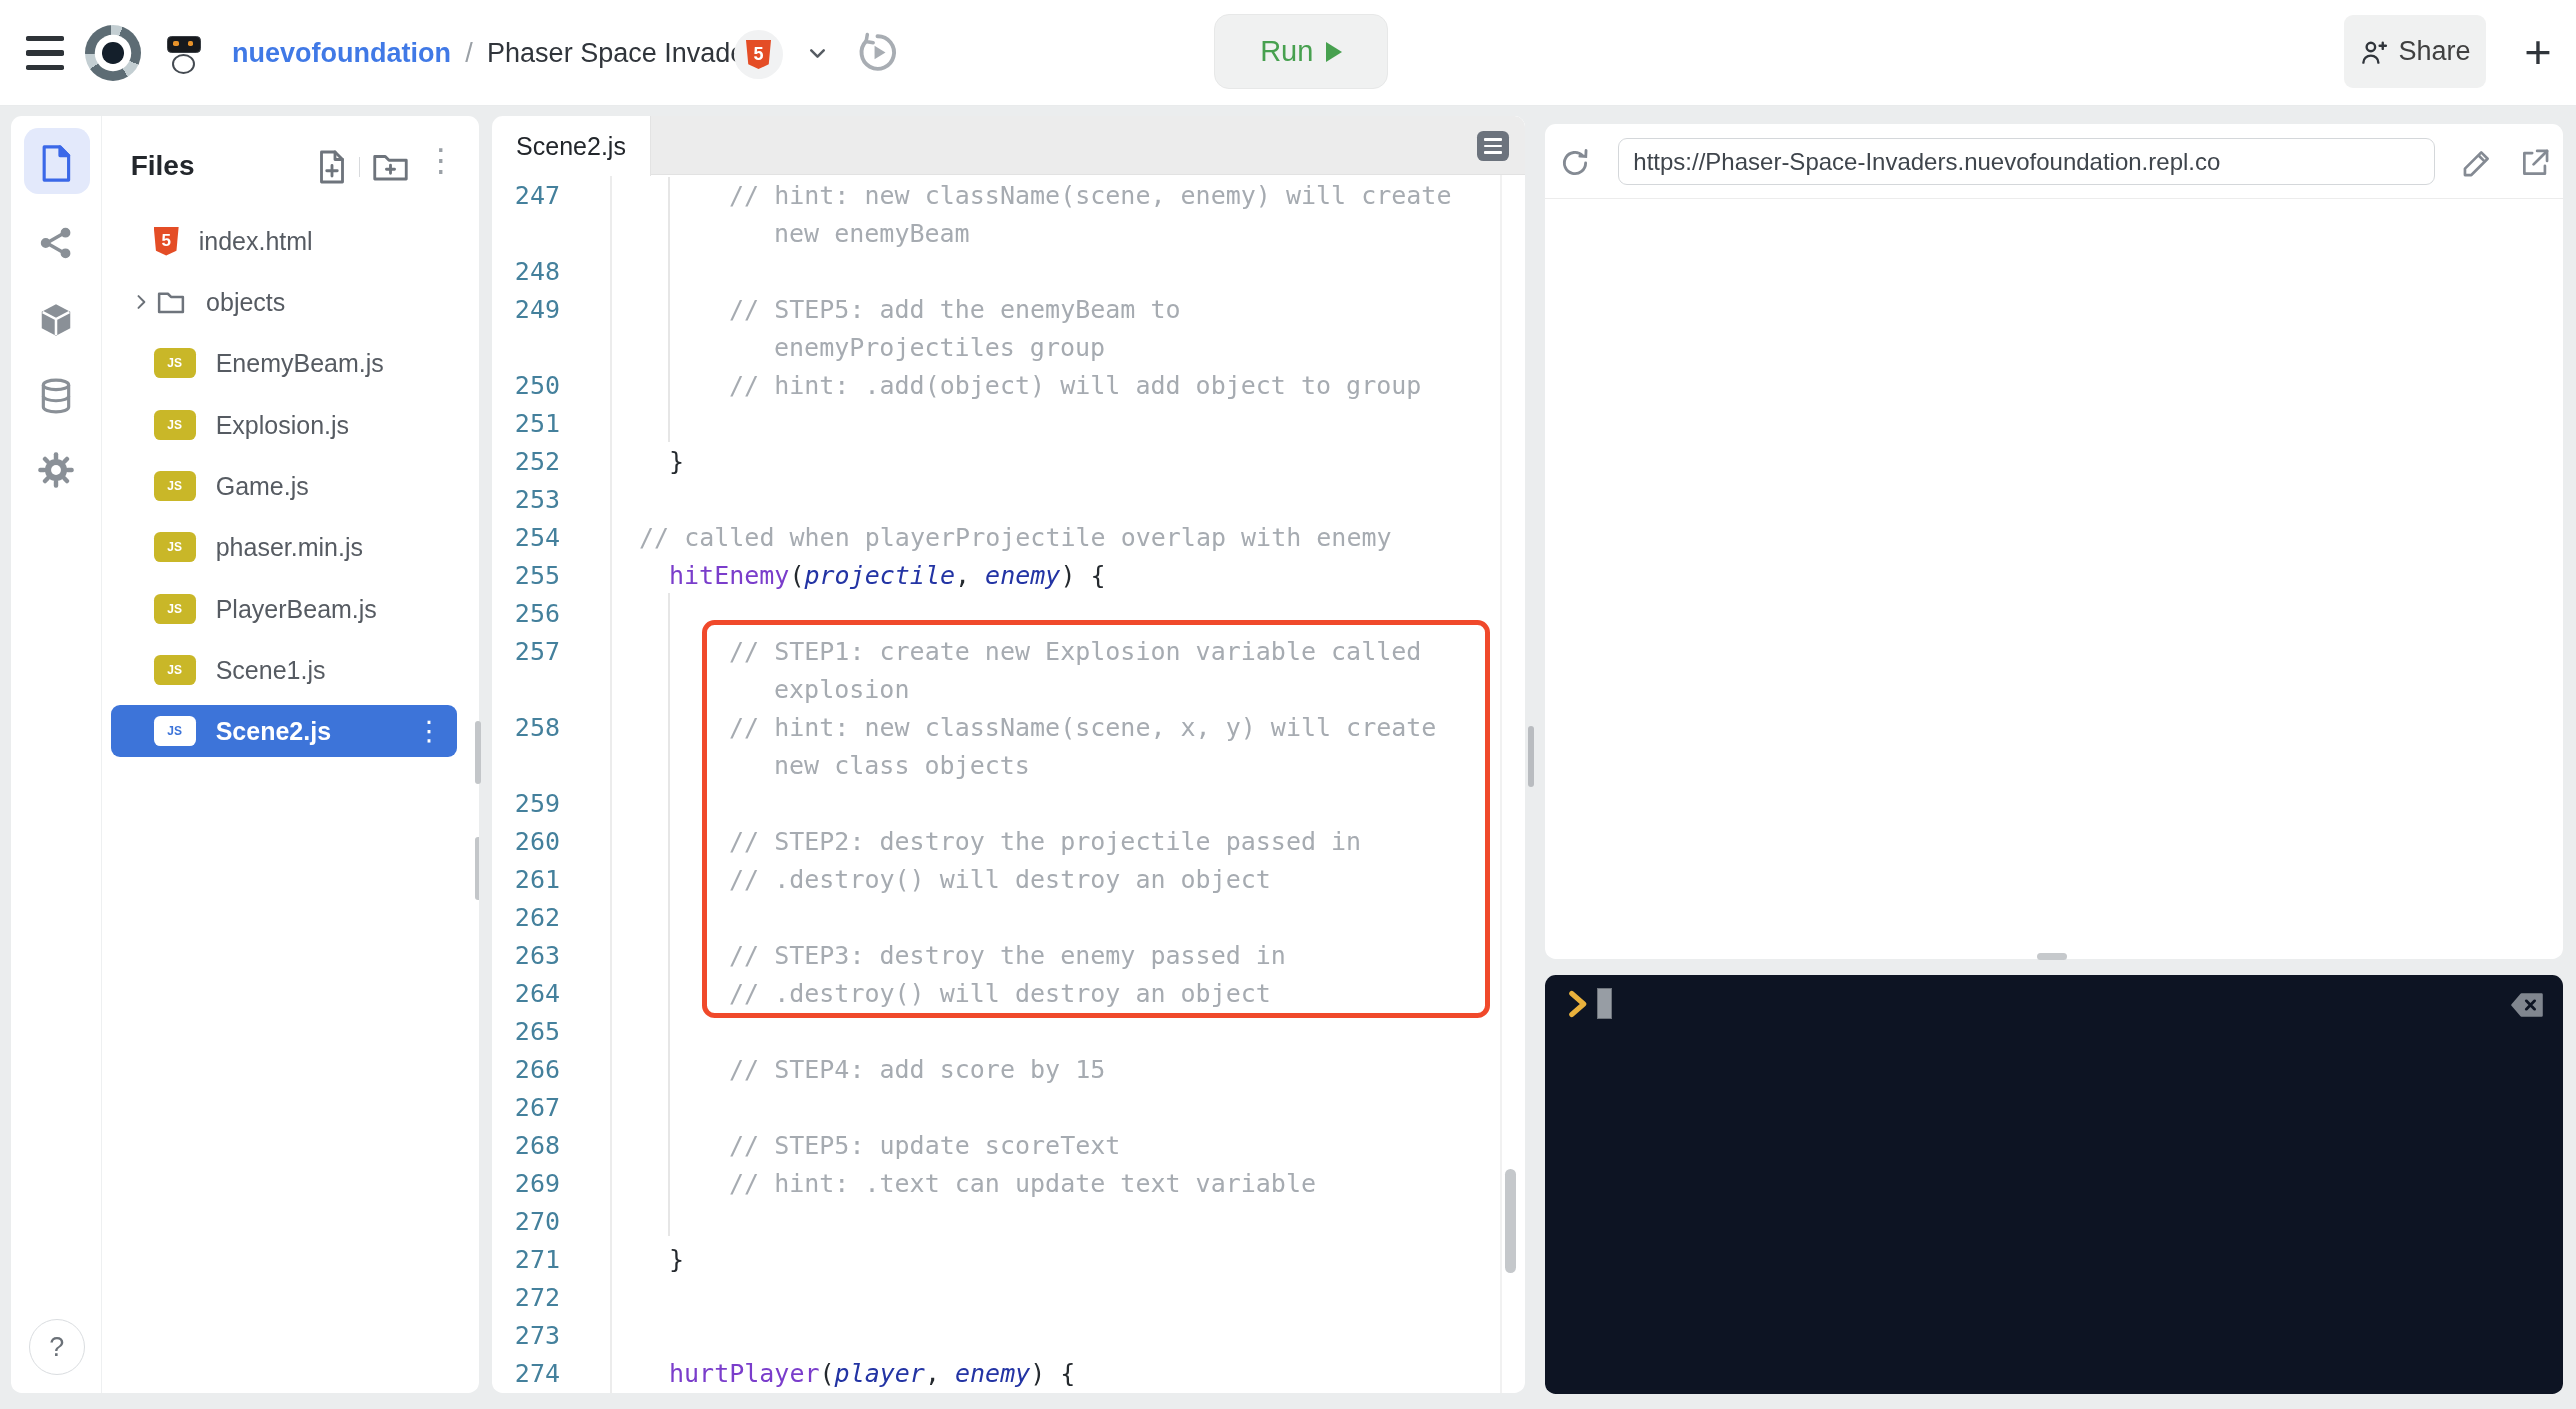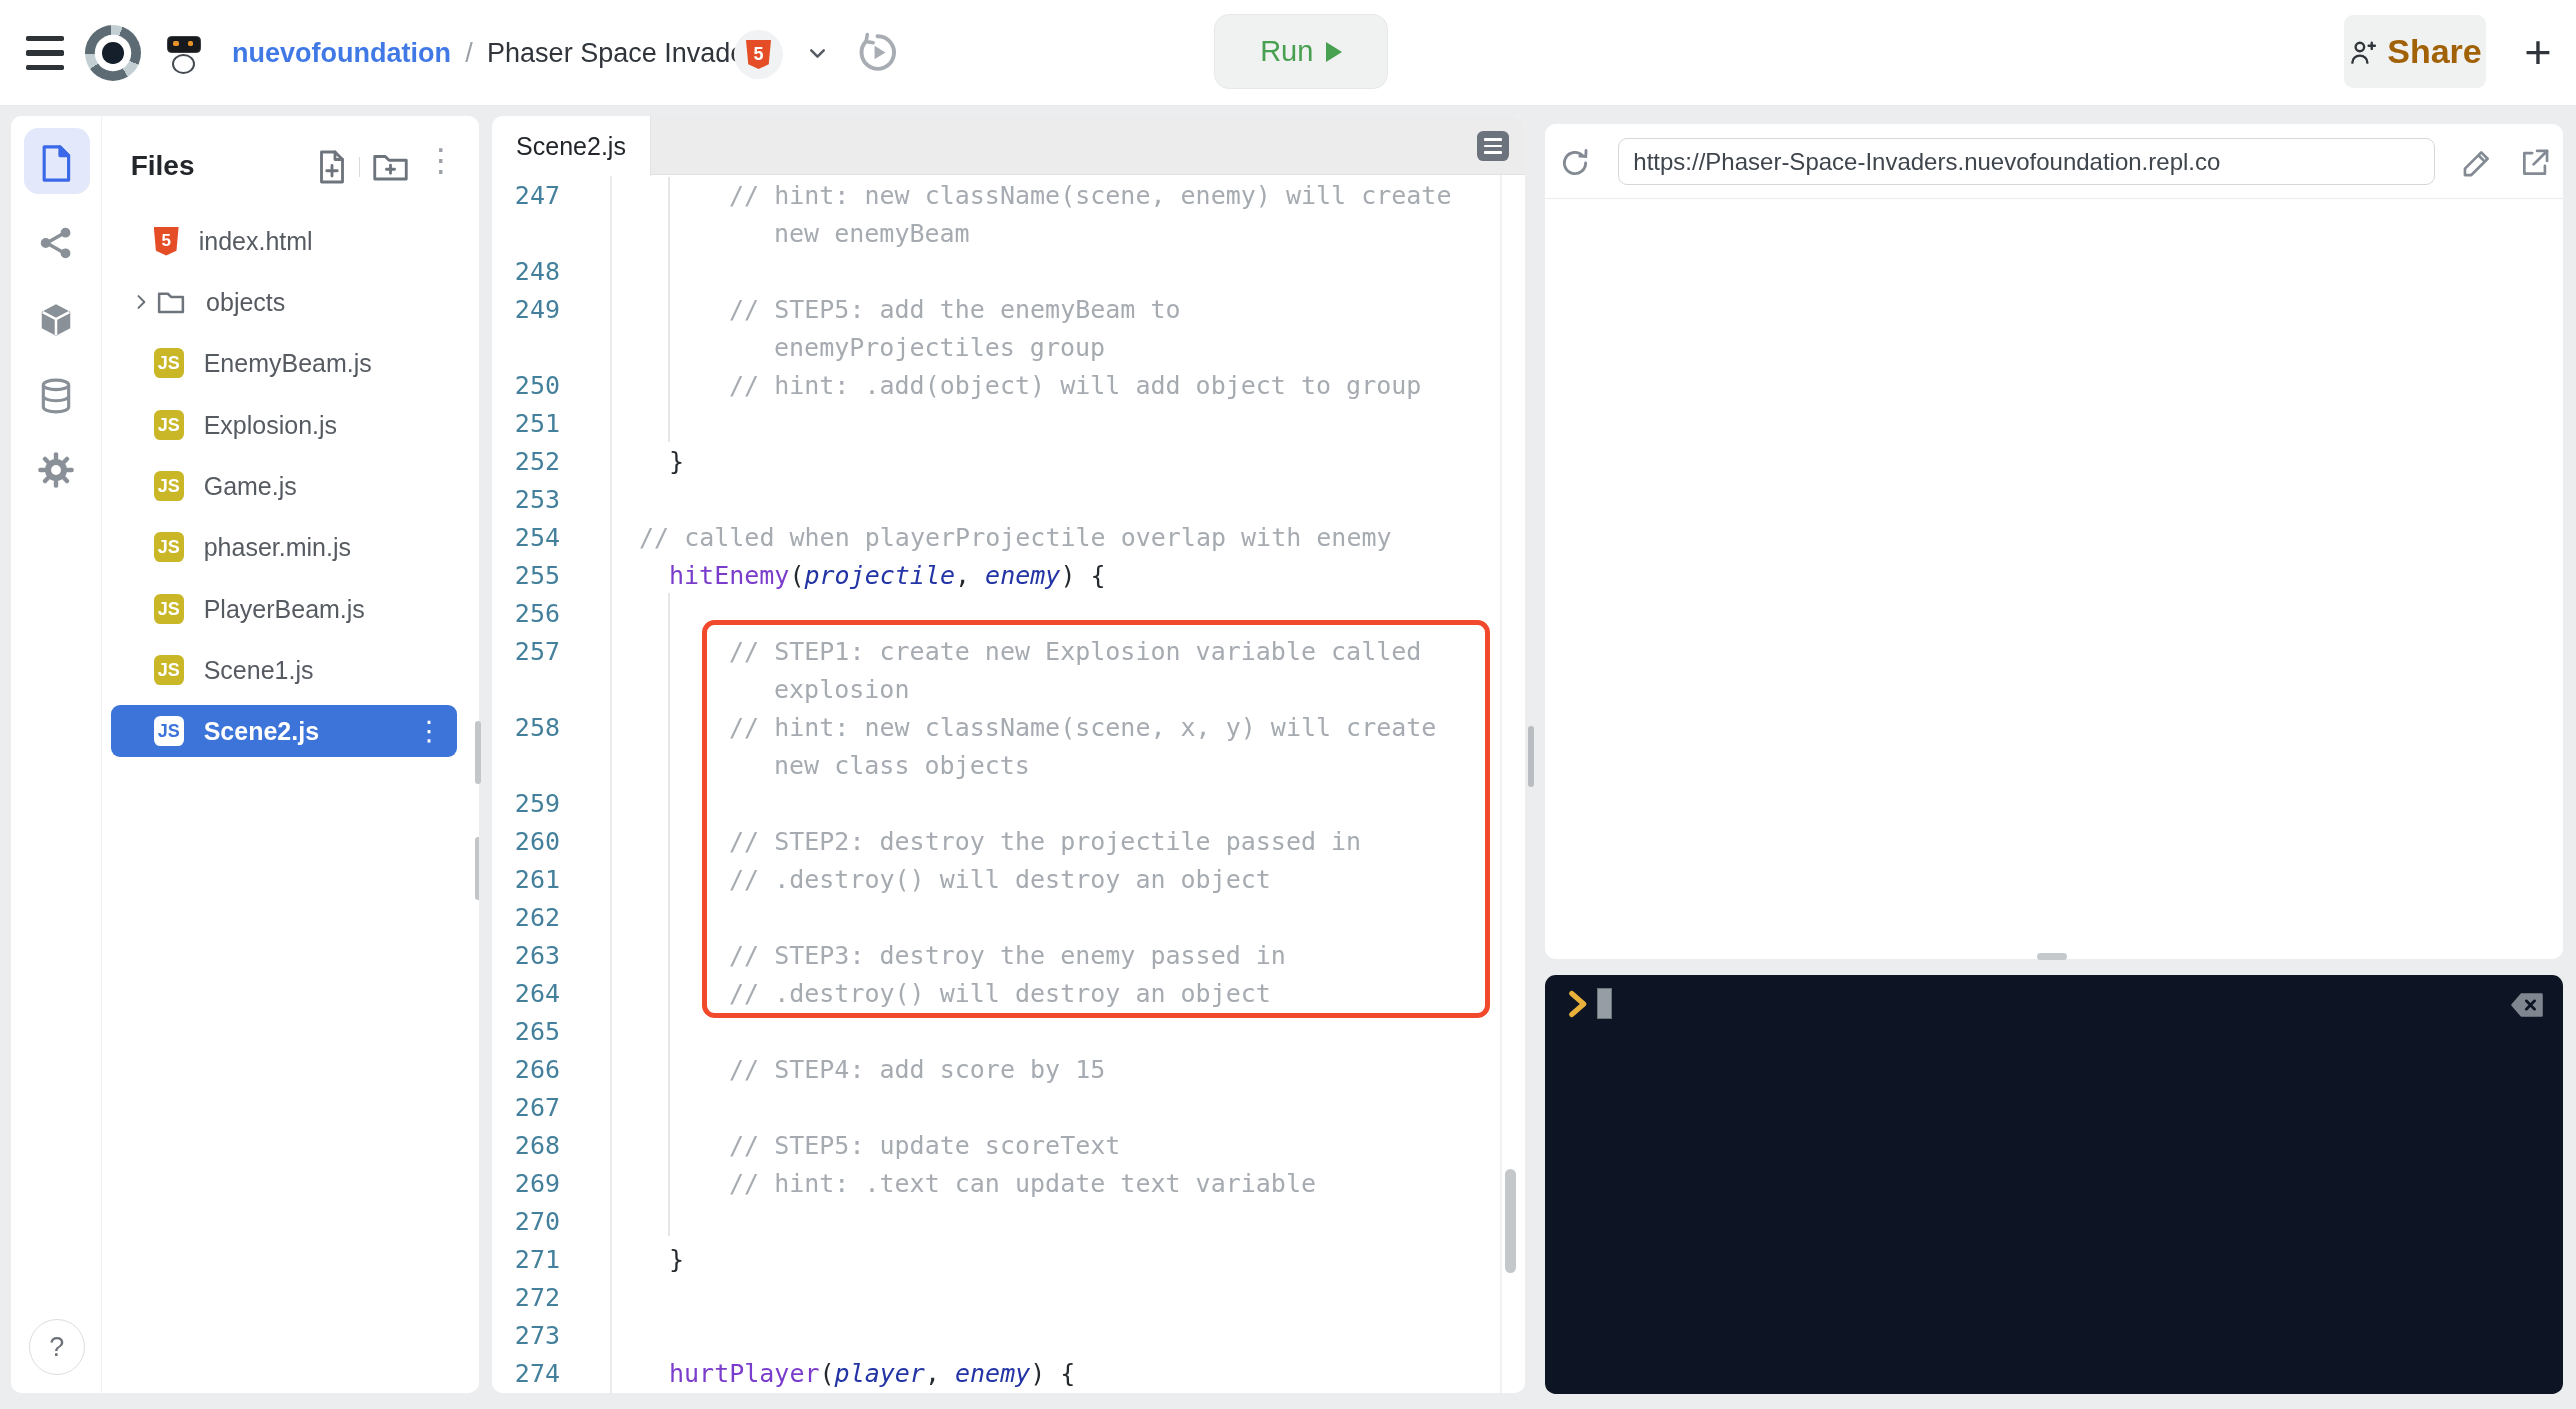--- a/index.html
+++ b/index.html
@@ -27,42 +27,42 @@
   #breadcrumb .sep{color:#9aa0a6;padding:0 14.3px;font-weight:400;}
   #breadcrumb .proj{color:#30353b;font-weight:500;}
   #html-badge{left:734px;top:30px;width:49px;height:49px;border-radius:50%;background:#f1f2f3;display:flex;align-items:center;justify-content:center;}
   .shield{width:25px;height:29px;background:#e44d26;clip-path:polygon(0 0,100% 0,91% 84%,50% 100%,9% 84%);display:flex;align-items:center;justify-content:center;color:#fff;font-size:18px;font-weight:bold;}
   #bc-chevron{left:803px;top:41px;}
   #history-btn{left:854px;top:29px;cursor:pointer;}
   #run-btn{left:1214px;top:14.3px;width:174px;height:75px;background:#f0f1f1;border:0.9px solid #e7e8e8;border-radius:15px;display:flex;align-items:center;justify-content:center;gap:12.5px;cursor:pointer;box-sizing:border-box;}
   #run-btn .lbl{font-size:29px;font-weight:500;color:#47a04f;}
   #run-btn .tri{width:0;height:0;border-left:16px solid #47a04f;border-top:10px solid transparent;border-bottom:10px solid transparent;}
   #share-btn{left:2344px;top:15px;width:142px;height:73px;background:#f0f1f1;border-radius:9px;display:flex;align-items:center;justify-content:center;gap:9px;cursor:pointer;}
-  #share-btn .lbl{font-size:34px;color:#a16207;font-weight:bold;}
+  #share-btn .lbl{font-size:27px;color:#404040;}
   #new-btn{left:2513px;top:23px;width:50px;height:57px;font-size:47px;font-weight:300;color:#30353b;display:flex;align-items:center;justify-content:center;cursor:pointer;}
 
   
   .card{background:#ffffff;border-radius:10.7px;}
 
   
   #files-card{left:10.7px;top:116px;width:468px;height:1277px;overflow:hidden;}
   #rail{position:absolute;left:0;top:0;width:91px;height:100%;border-right:1.8px solid #eef0f1;box-sizing:border-box;}
   .rail-item{position:absolute;left:0;width:91px;height:70px;display:flex;align-items:center;justify-content:center;cursor:pointer;}
   #rail-active-bg{position:absolute;left:13.4px;top:11.6px;width:66px;height:66px;background:#e3e9fb;border-radius:14.3px;}
   #help-btn{position:absolute;left:18px;top:1203px;width:56px;height:56px;border-radius:50%;border:1.8px solid #dadde0;box-sizing:border-box;color:#6b7178;font-size:27px;display:flex;align-items:center;justify-content:center;background:#fff;cursor:pointer;}
   #files-head-title{position:absolute;left:120px;top:34px;font-size:28px;font-weight:700;color:#23272c;text-align:right;}
   #add-file-btn{position:absolute;left:303px;top:32px;cursor:pointer;}
   #head-divider{position:absolute;left:348px;top:41px;width:1.8px;height:20px;background:#d8dadd;}
   #add-folder-btn{position:absolute;left:360px;top:32px;cursor:pointer;}
   #files-kebab{position:absolute;left:414px;top:25px;font-size:32px;color:#9aa0a6;cursor:pointer;width:27px;text-align:center;}
   .file-row{position:absolute;left:100px;width:346px;height:52px;border-radius:9px;display:flex;align-items:center;cursor:pointer;}
   .file-row .name{font-size:25px;color:#565b62;margin-left:0;}
   .file-row.selected{background:#3d74d9;}
   .file-row.selected .name{color:#ffffff;font-weight:600;}
-  .js-badge{width:30px;height:30px;border-radius:6.3px;background:#c9b728;color:#fff;font-size:18px;font-weight:700;display:flex;align-items:center;justify-content:center;}
+  .js-badge{width:42px;height:30px;border-radius:6.3px;background:#c9b728;color:#fff;font-size:12px;font-weight:700;display:flex;align-items:center;justify-content:center;}
   .file-row.selected .js-badge{background:#ffffff;color:#3d74d9;}
   .row-kebab{margin-left:auto;margin-right:14.3px;color:#fff;font-size:27px;}
   #files-scroll{left:475px;top:721px;width:6.3px;height:63px;background:#c3c6c9;border-radius:3.6px;}
 
   
   #editor-card{left:492px;top:116px;width:1033px;height:1277px;overflow:hidden;}
   #tabbar{position:absolute;left:0;top:0;width:100%;height:59px;background:#ececec;border-radius:10.7px 10.7px 0 0;border-bottom:1.8px solid #e2e2e2;box-sizing:border-box;}
   #tab-active{position:absolute;left:0;top:0;width:159px;height:60px;background:#ffffff;border-radius:10.7px 0 0 0;border-right:0.9px solid #e3e3e3;box-sizing:border-box;display:flex;align-items:center;justify-content:center;font-size:25px;color:#22262b;cursor:pointer;z-index:2;}
   #editor-menu-btn{position:absolute;left:985px;top:15px;width:32px;height:30px;background:#6c737d;border-radius:6.3px;display:flex;flex-direction:column;align-items:center;justify-content:center;gap:3.6px;cursor:pointer;z-index:2;}
   #editor-menu-btn div{width:18px;height:2.7px;background:#fff;border-radius:0.9px;}

